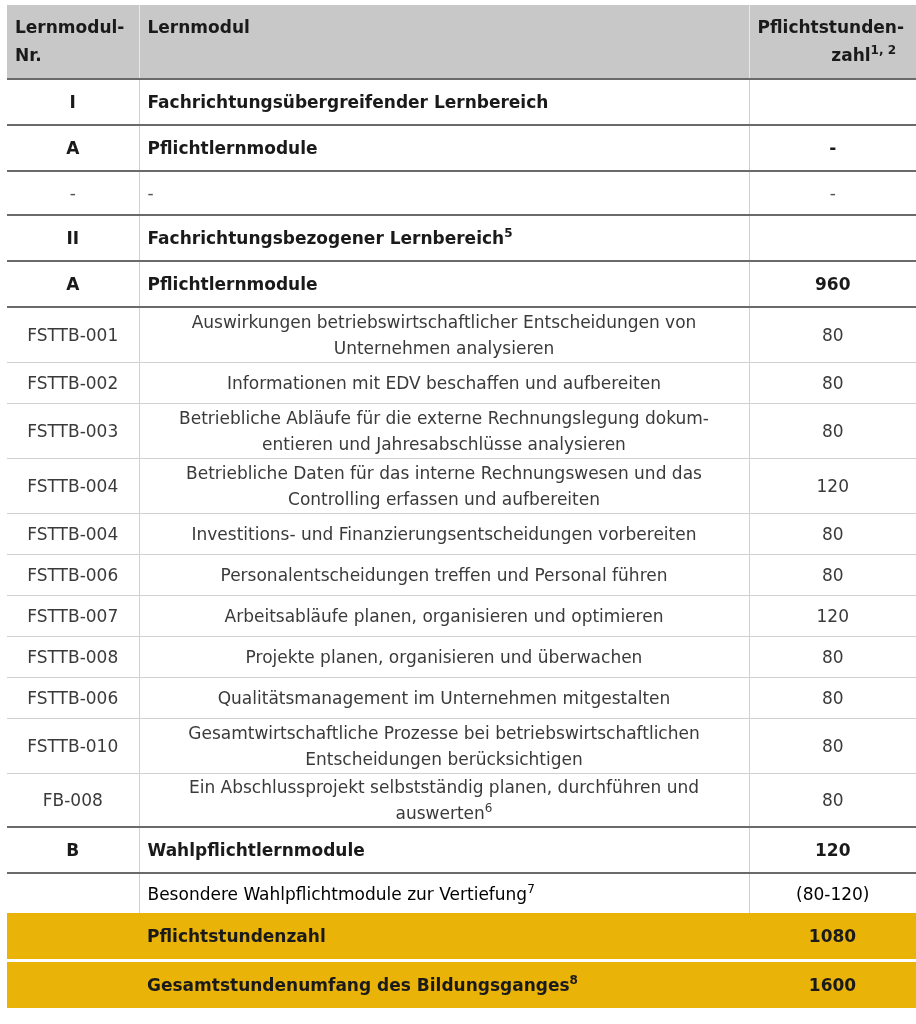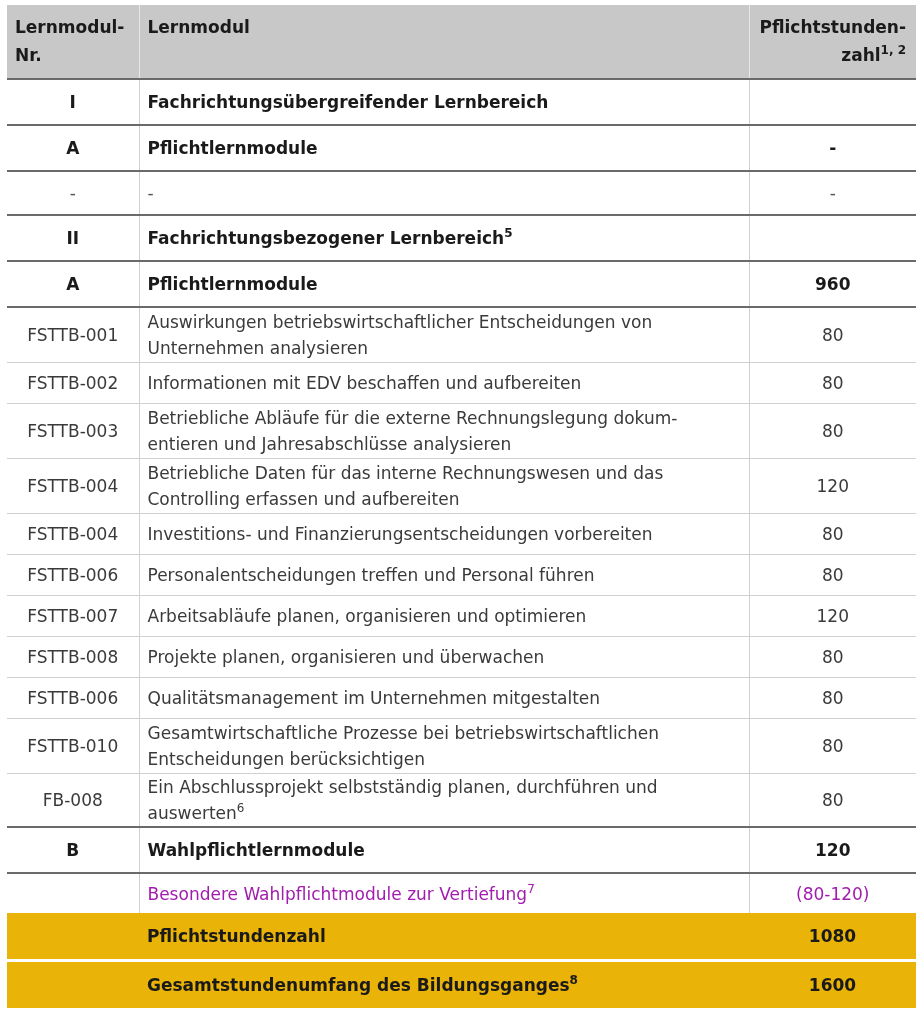--- a/index.html
+++ b/index.html
@@ -7,30 +7,30 @@
   .tbl { position: absolute; left: 7px; top: 5px; width: 909px; border-collapse: collapse; table-layout: fixed; }
   .tbl col.c1 { width: 132px; }
   .tbl col.c2 { width: 610px; }
   .tbl col.c3 { width: 167px; }
   .tbl td, .tbl th { padding: 0 8px; vertical-align: middle; font-size: 17px; line-height: 26px; }
   .tbl td + td, .tbl th + th { border-left: 1px solid #d0d0d0; }
   .head th { background: #c8c8c8; font-weight: bold; height: 65px; color: #1a1a1a; border-bottom: 2px solid #6a6a6a; vertical-align: top; padding-top: 8px; line-height: 28px; }
   .head th + th { border-left: 1px solid #e8e8e8; }
   .head th.c-num { text-align: left; margin-left: 28px; }
   .head th.c-name { text-align: left; }
-  .head th.c-hrs { text-align: right; padding-right: 10px; }
+  .head th.c-hrs { text-align: right; padding-right: 20px; }
   .center { text-align: center; }
   .sec td { font-weight: bold; height: 44px; border-bottom: 2px solid #6a6a6a; }
   .sec td.num { text-align: center; }
   .dash td { color: #555; height: 42px; border-bottom: 2px solid #6a6a6a; }
-  .mod td { color: #3a3a3a; border-bottom: 1px solid #d0d0d0; height: 40px; }
+  .mod td { color: #3a3a3a; border-bottom: 1px solid #d0d0d0; height: 40px; text-align: center; }
   .mod.two td { height: 54px; }
   .mod.last td { border-bottom: 2px solid #6a6a6a; height: 41px; }
   .mod td.num, .mod td.hrs { text-align: center; }
-  .note td { color: #a21caf; height: 39px; }
+  .note td { color: #000000; height: 39px; }
   .note td.hrs { text-align: center; }
   .sum td { background: #eab308; font-weight: bold; height: 46px; border-left: none !important; }
   .sum.first td { border-bottom: 3px solid #ffffff; }
   .sum td.hrs { text-align: center; }
   sup { font-size: 12px; line-height: 0; }
 </style>
 </head>
 <body>
 
 <table class="tbl">

